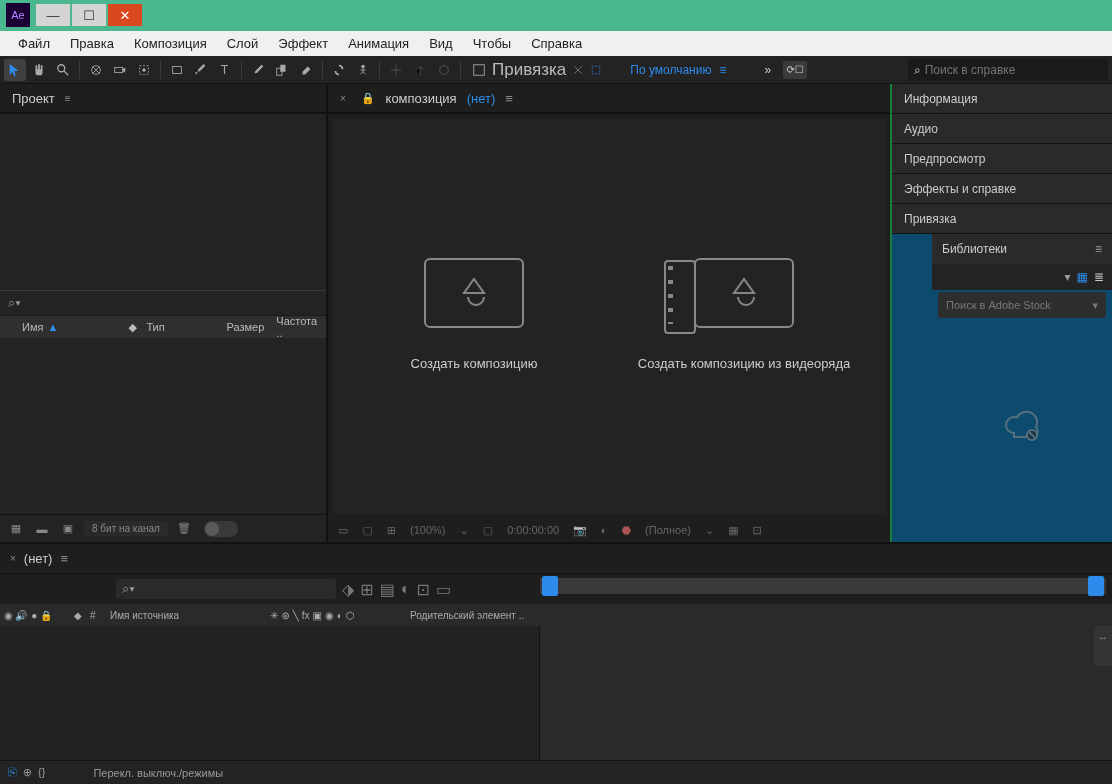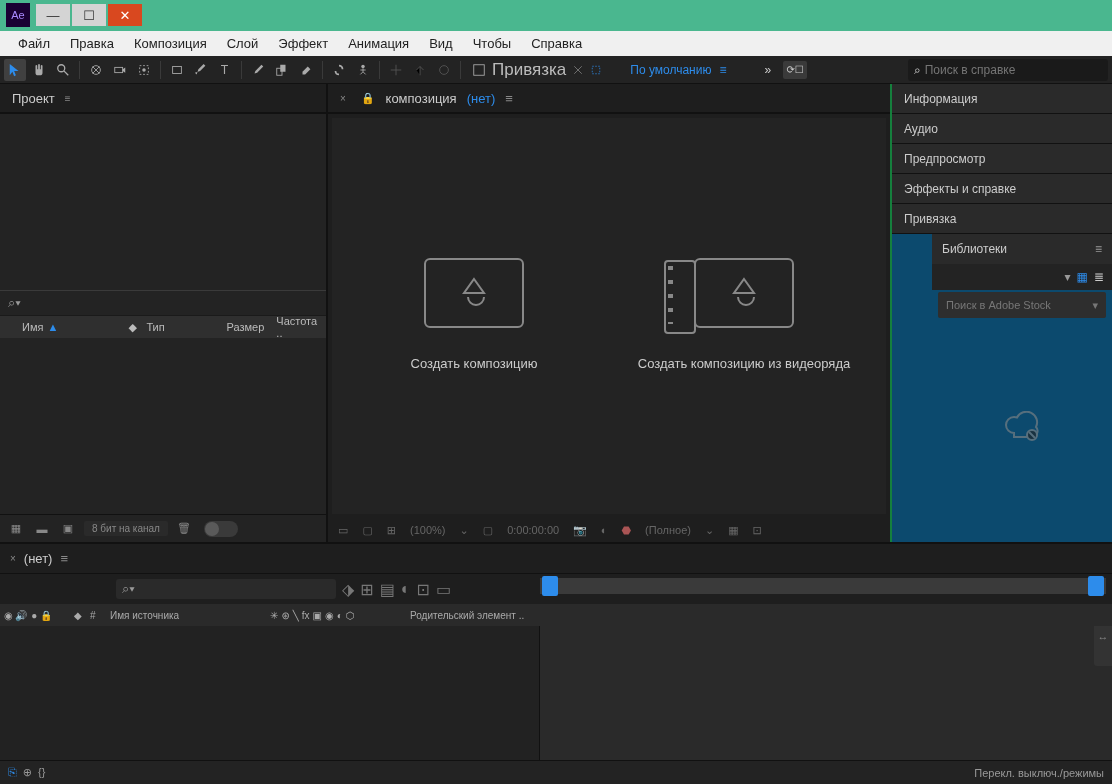--- a/index.html
+++ b/index.html
@@ -77,21 +77,21 @@
 .tl-headers { height:22px; display:flex; background:#2a2a2a; font-size:10px; color:#aaa; }
 .tl-h-left { width:540px; display:flex; align-items:center;}
 .tl-h-right { flex:1; display:flex;}
 .tl-col { padding:0 4px; display:flex; align-items:center; gap:3px; }
 .tl-body { flex:1; display:flex; }
 .tl-body-left { width:540px; background:#222; border-right:1px solid #111;}
 .tl-body-right { flex:1; background:#2a2a2a; position:relative;}
 .tool-shelf { position:absolute; right:0; top:0; width:18px; height:40px; background:#333; border-radius:0 0 0 3px; display:flex; align-items:flex-start; justify-content:center; padding-top:4px; color:#888; font-size:11px;}
 .statusbar { height:24px; background:#232323; display:flex; align-items:center; padding:0 8px; color:#999; font-size:11px; border-top:1px solid #111;}
 .statusbar .sb-icons { display:flex; gap:6px; }
-.statusbar .sb-text { flex:1; text-align:right; }
+.statusbar .sb-text { flex:1; text-align:left;padding-left:48px; }
 .ico-sort { color:#2d8ceb; }
 </style>
 </head>
 <body>
 
 <div class="titlebar">
   <div class="app-icon">Ae</div>
   <div class="win-buttons">
     <div class="win-btn win-min">—</div>
     <div class="win-btn win-max">☐</div>

